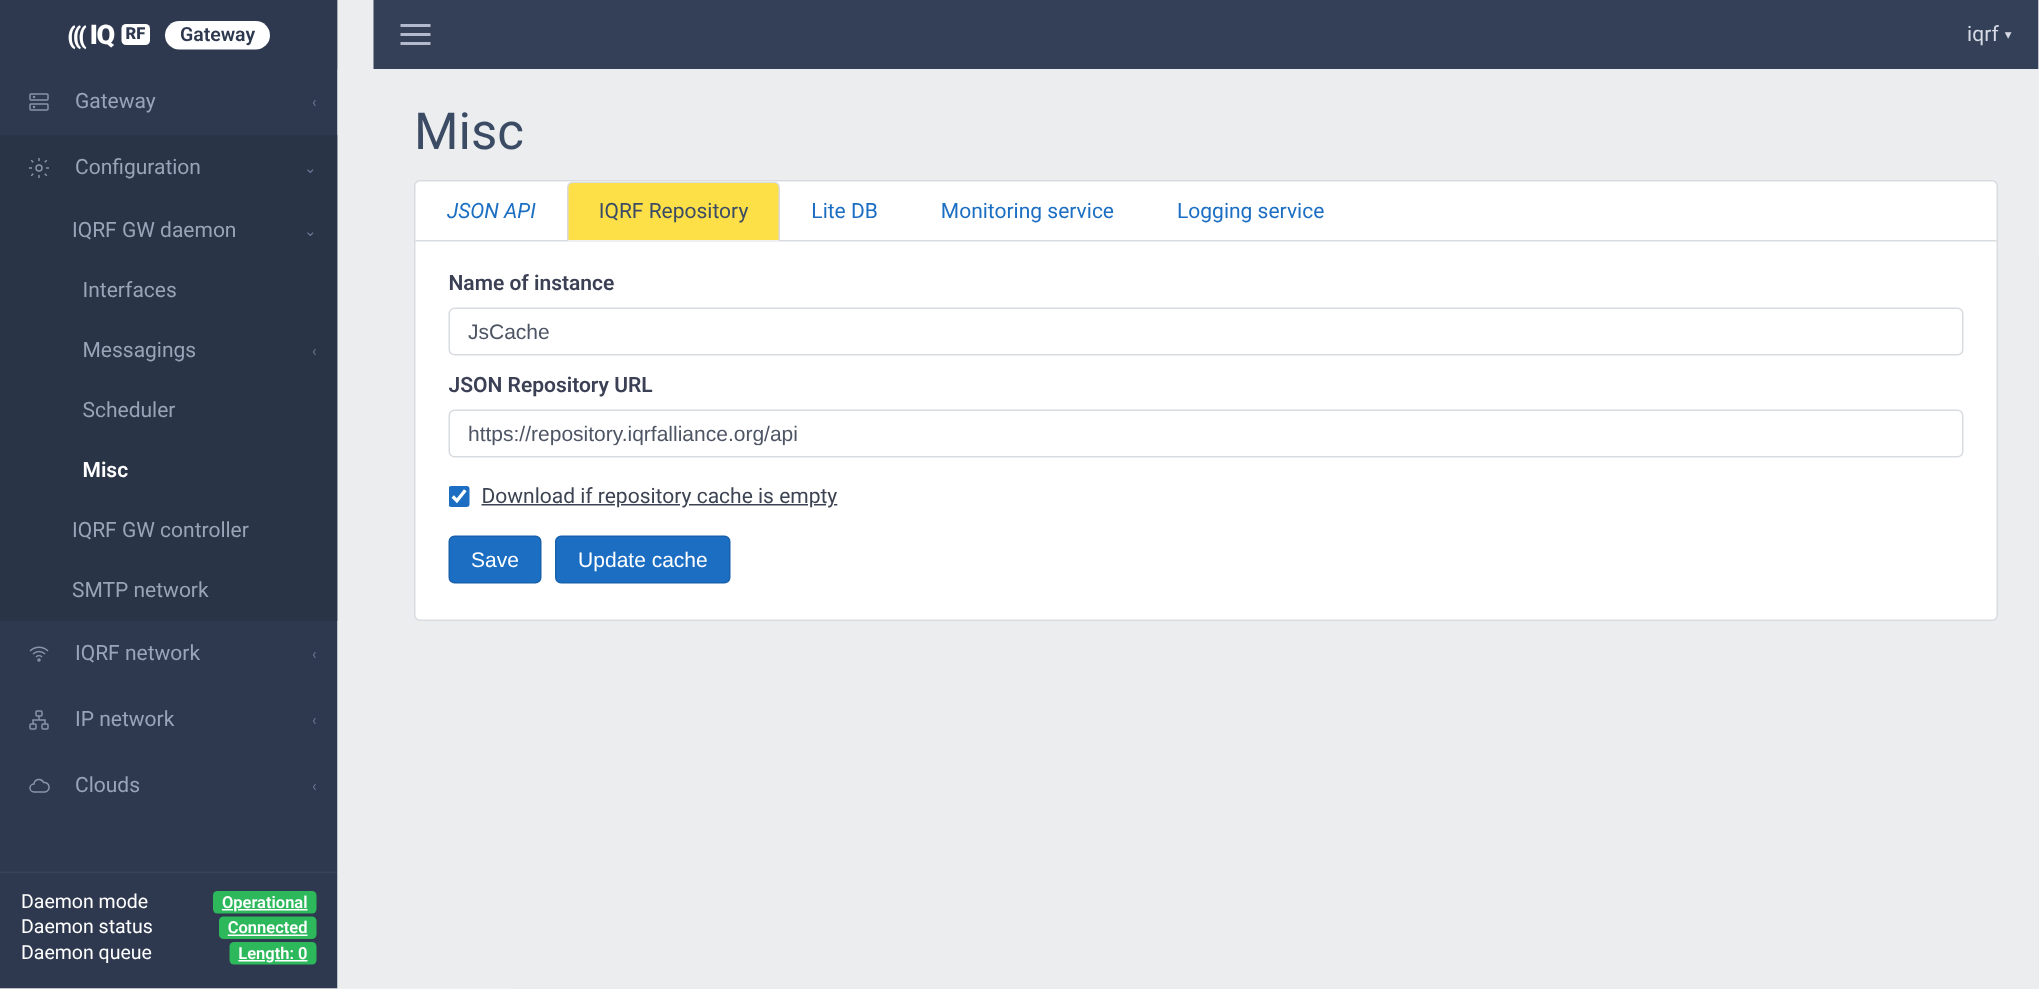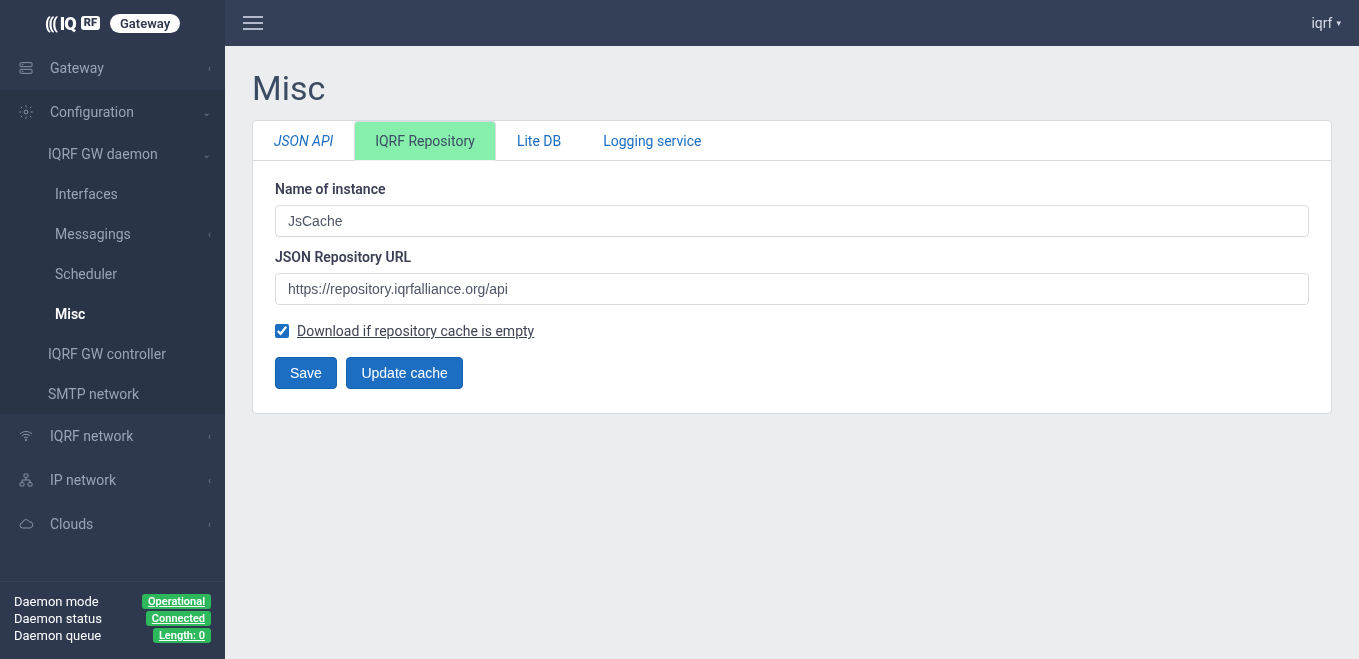--- a/index.html
+++ b/index.html
@@ -66,42 +66,42 @@
     border-top: 1px solid rgba(255,255,255,0.05);
   }
   .footer-row { display:flex; justify-content:space-between; align-items:center; margin: 2px 0; }
   .badge {
     font-size: 11px; padding: 1px 6px; border-radius: 3px;
     color: #fff; font-weight:600;text-decoration:underline;
   }
   .badge-green { background: #2eb85c; }
 
   
-  .main { flex: 1; display:flex; flex-direction:column; background:#ebedef; }
+  .main { flex: 1; display:flex; flex-direction:column; background:#ebedef;padding-left:24px; }
   .topbar {
     height: 46px; background: #344057; color:#fff;
     display:flex; align-items:center; justify-content:space-between;
     padding: 0 18px;
   }
   .hamburger { cursor:pointer; display:flex; flex-direction:column; gap:4px; }
   .hamburger span { display:block; width:20px; height:2px; background:#b3bace; }
   .user-menu { color:#d6dbe6; font-size:14px; cursor:pointer; display:flex; align-items:center; gap:4px;}
   .user-menu .caret { font-size:9px; }
 
   .content { padding: 22px 27px; }
   .page-title { font-size: 34px; font-weight:400; color:#3c4b64; margin-bottom: 12px; }
 
   .card { background:#fff; border:1px solid #d8dbe0; border-radius:4px; }
   .tabs { display:flex; border-bottom:1px solid #d8dbe0; }
   .tab {
     padding: 11px 20px; font-size:14px; color:#1b6ec2; cursor:pointer;
     border:1px solid transparent; margin-bottom:-1px; background:transparent;
   }
   .tab.active {
-    color:#3c4b64; background:#86efac;
+    color:#3c4b64; background:#fde047;
     border:1px solid #d8dbe0; border-bottom-color:#f0f1f3;
     border-radius:4px 4px 0 0;
     text-align:right;
   }
   .tab:first-child { border-left-color: transparent; font-style: italic; }
 
   .card-body { padding: 20px 22px 24px 22px; }
   .form-group { margin-bottom: 12px; }
   .form-label { display:block; font-weight:600; color:#3b4055; font-size:14px; margin-bottom:8px; }
   .form-control {
@@ -276,20 +276,21 @@
     </div>
 
     <div class="content">
       <h1 class="page-title">Misc</h1>
 
       <div class="card">
         <div class="tabs">
           <div class="tab">JSON API</div>
           <div class="tab active">IQRF Repository</div>
           <div class="tab">Lite DB</div>
+          <div class="tab">Monitoring service</div>
           <div class="tab">Logging service</div>
         </div>
 
         <div class="card-body">
 
           <div class="form-group">
             <label class="form-label">Name of instance</label>
             <input type="text" class="form-control" value="JsCache" style="">
           </div>
 

